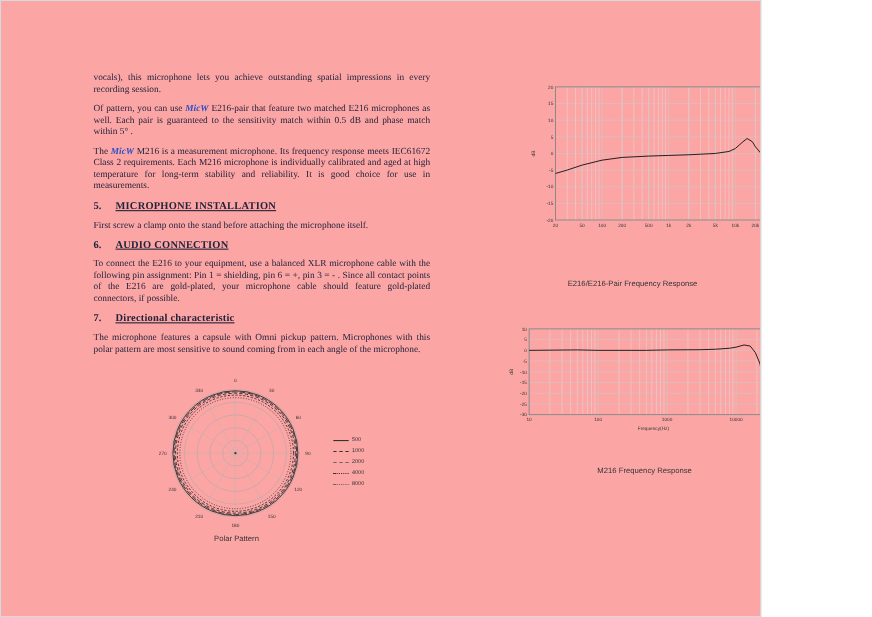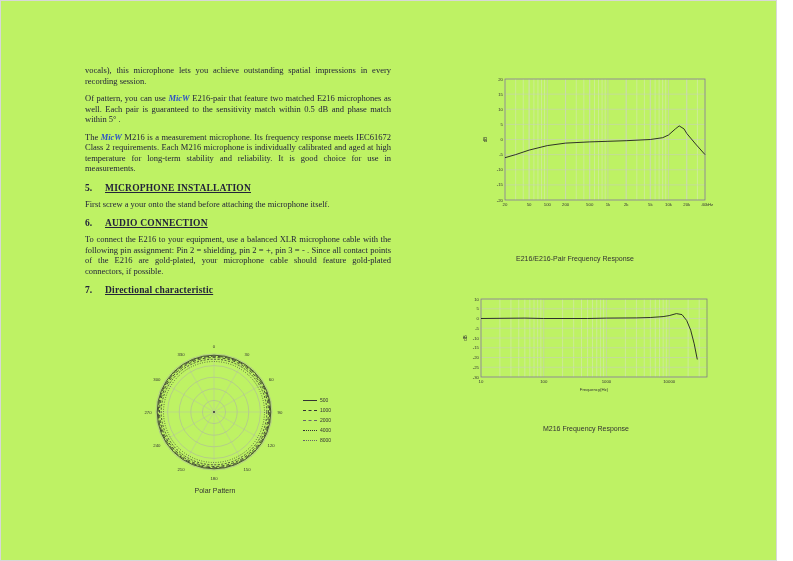--- a/index.html
+++ b/index.html
@@ -1,17 +1,17 @@
 <!DOCTYPE html>
 <html><head>
 <meta charset="utf-8">
 <style>
   html,body{margin:0;padding:0;}
   body{width:793px;height:561px;background:#fff;}
-  .page{position:relative;width:777px;height:561px;background:#bef264;border:1px solid #d8d8d8;
+  .page{position:relative;width:692px;height:561px;background:#fca5a5;border:1px solid #d8d8d8;
         font-family:"Liberation Serif",serif;color:#23233a;overflow:hidden;box-sizing:border-box;}
   .text-col{position:absolute;left:84px;top:64px;width:306px;}
   .para{font-size:8.5px;line-height:1.24;text-align:justify;margin:0 0 7px 0;}
   .brand{color:#2b50c8;font-style:italic;font-weight:bold;}
   .sec-head{display:flex;margin:9px 0 6px 0;font-weight:bold;}
   .sec-num{width:20px;font-size:9.5px;flex:0 0 20px;}
   .sec-title{font-size:9.5px;letter-spacing:0.2px;text-decoration:underline;}
   .caption{position:absolute;font-family:"Liberation Sans",sans-serif;font-size:7px;color:#333;text-align:center;}
   .polar-svg{position:absolute;left:140px;top:338px;}
   .polar-legend{position:absolute;left:302px;top:396px;font-family:"Liberation Sans",sans-serif;font-size:5px;color:#333;}
@@ -34,32 +34,33 @@
     <p class="para">vocals), this microphone lets you achieve outstanding spatial impressions in every recording session.</p>
 
     <p class="para"><span>Of pattern, you can use </span><span class="brand">MicW</span><span> E216-pair that feature two matched E216 microphones as well. Each pair is guaranteed to the sensitivity match within 0.5 dB and phase match within 5° .</span></p>
 
     <p class="para"><span>The </span><span class="brand">MicW</span><span> M216 is a measurement microphone. Its frequency response meets IEC61672 Class 2 requirements. Each M216 microphone is individually calibrated and aged at high temperature for long-term stability and reliability. It is good choice for use in measurements.</span></p>
 
     <div class="sec-head">
       <span class="sec-num">5.</span>
       <span class="sec-title">MICROPHONE INSTALLATION</span>
     </div>
-    <p class="para">First screw a your onto the stand before attaching the microphone itself.</p>
+    <p class="para">First screw a clamp onto the stand before attaching the microphone itself.</p>
 
     <div class="sec-head">
       <span class="sec-num">6.</span>
       <span class="sec-title">AUDIO CONNECTION</span>
     </div>
-    <p class="para">To connect the E216 to your equipment, use a balanced XLR microphone cable with the following pin assignment: Pin 2 = shielding, pin 2 = +, pin 3 = - . Since all contact points of the E216 are gold-plated, your microphone cable should feature gold-plated connectors, if possible.</p>
+    <p class="para">To connect the E216 to your equipment, use a balanced XLR microphone cable with the following pin assignment: Pin 1 = shielding, pin 6 = +, pin 3 = - . Since all contact points of the E216 are gold-plated, your microphone cable should feature gold-plated connectors, if possible.</p>
 
     <div class="sec-head">
       <span class="sec-num">7.</span>
       <span class="sec-title">Directional characteristic</span>
     </div>
+    <p class="para">The microphone features a capsule with Omni pickup pattern. Microphones with this polar pattern are most sensitive to sound coming from in each angle of the microphone.</p>
   </div>
 
   <svg id="polar-svg" class="polar-svg" width="146" height="146">
       <circle cx="73" cy="73" r="11.6" fill="none" stroke="#ababab" stroke-width="0.5"></circle>
       <circle cx="73" cy="73" r="23.2" fill="none" stroke="#ababab" stroke-width="0.5"></circle>
       <circle cx="73" cy="73" r="34.8" fill="none" stroke="#ababab" stroke-width="0.5"></circle>
       <circle cx="73" cy="73" r="46.4" fill="none" stroke="#ababab" stroke-width="0.5"></circle>
       <circle cx="73" cy="73" r="58.0" fill="none" stroke="#ababab" stroke-width="0.5"></circle>
       <line x1="73" y1="73" x2="73" y2="15" stroke="#b5b5b5" stroke-width="0.4"></line>
       <text x="73" y="8.5" font-size="4.3" fill="#333" text-anchor="middle" font-family="Liberation Sans, sans-serif">0</text>

